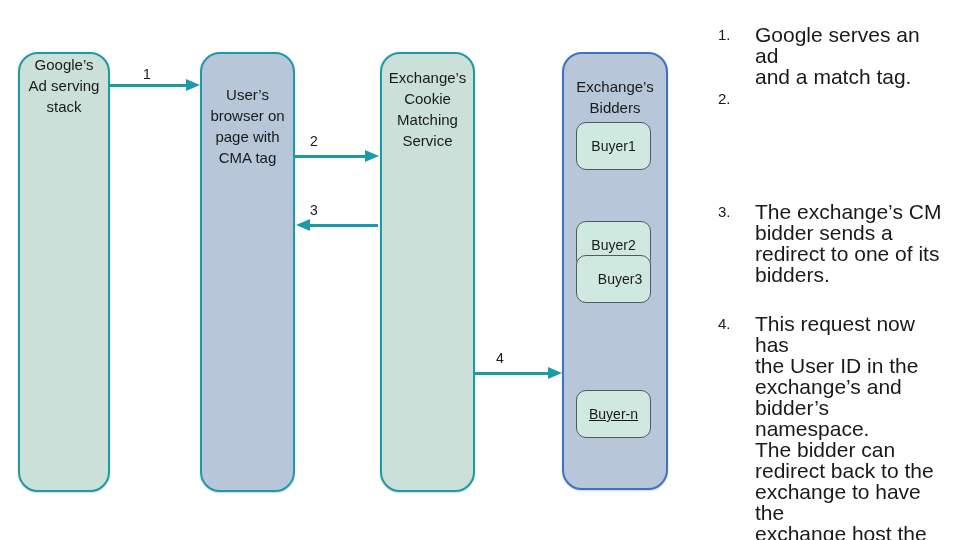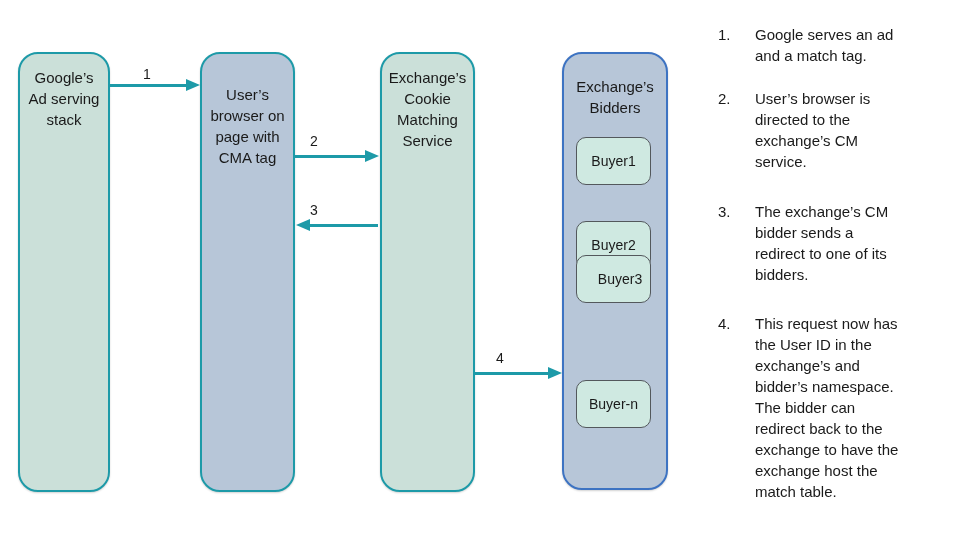--- a/index.html
+++ b/index.html
@@ -35,28 +35,28 @@
   }
   .arrow-line{position:absolute;height:3px;background:var(--teal);}
   .arrow-head{position:absolute;width:0;height:0;border-top:6px solid transparent;border-bottom:6px solid transparent;}
   .arrow-head.right{border-left:14px solid var(--teal);}
   .arrow-head.left{border-right:14px solid var(--teal);}
   .arrow-label{
     position:absolute;width:14px;text-align:center;font-size:14px;color:var(--text);
   }
   .note{position:absolute;left:718px;width:230px;display:flex;}
   .note-num{width:37px;flex:0 0 37px;font-size:15px;line-height:21px;}
-  .note-text{white-space:pre-line;font-size:15px;line-height:21px;}
+  .note-text{white-space:pre-line;font-size:21px;line-height:21px;}
 </style>
 </head>
 <body>
 
 <div class="canvas">
 
-  <div class="box green" style="left:18px;top:52px;width:92px;height:440px;padding-top:13px;">
+  <div class="box green" style="left:18px;top:52px;width:92px;height:440px;">
     <div class="box-title">Google’s
 Ad serving
 stack</div>
   </div>
 
   <div class="box blue" style="left:200px;top:52px;width:95px;height:440px;padding-top:30px;">
     <div class="box-title">User’s
 browser on
 page with
 CMA tag</div>
@@ -65,30 +65,30 @@
   <div class="box green" style="left:380px;top:52px;width:95px;height:440px;padding-top:13px;">
     <div class="box-title">Exchange’s
 Cookie
 Matching
 Service</div>
   </div>
 
   <div class="box blueborder" style="left:562px;top:52px;width:106px;height:438px;padding-top:22px;">
     <div class="box-title">Exchange’s
 Bidders</div>
-    <div class="buyer" style="top:83px;">
+    <div class="buyer" style="top:68px;">
       <span>Buyer1</span>
     </div>
     <div class="buyer" style="top:143px;margin-top:24px;">
       <span>Buyer2</span>
     </div>
     <div class="buyer" style="top:201px;padding-left:13px;">
       <span>Buyer3</span>
     </div>
-    <div class="buyer" style="top:326px;">
+    <div class="buyer" style="top:336px;text-decoration:underline;">
       <span>Buyer-n</span>
     </div>
   </div>
 
   <div class="arrow-line" style="left:110px;top:84px;width:77px;"></div>
   <div class="arrow-head right" style="left:186px;top:79px;"></div>
   <div class="arrow-label" style="left:140px;top:66px;">1</div>
 
   <div class="arrow-line" style="left:295px;top:155px;width:71px;"></div>
   <div class="arrow-head right" style="left:365px;top:150px;"></div>
@@ -102,24 +102,20 @@
   <div class="arrow-head right" style="left:548px;top:367px;"></div>
   <div class="arrow-label" style="left:493px;top:350px;">4</div>
 
   <div class="note" style="top:24px;">
     <div class="note-num">1.</div>
     <div class="note-text">Google serves an ad
 and a match tag.</div>
   </div>
   <div class="note" style="top:88px;">
     <div class="note-num">2.</div>
-    <div class="note-text">User’s browser is
-directed to the
-exchange’s CM
-service.</div>
   </div>
   <div class="note" style="top:201px;">
     <div class="note-num">3.</div>
     <div class="note-text">The exchange’s CM
 bidder sends a
 redirect to one of its
 bidders.</div>
   </div>
   <div class="note" style="top:313px;">
     <div class="note-num">4.</div>

